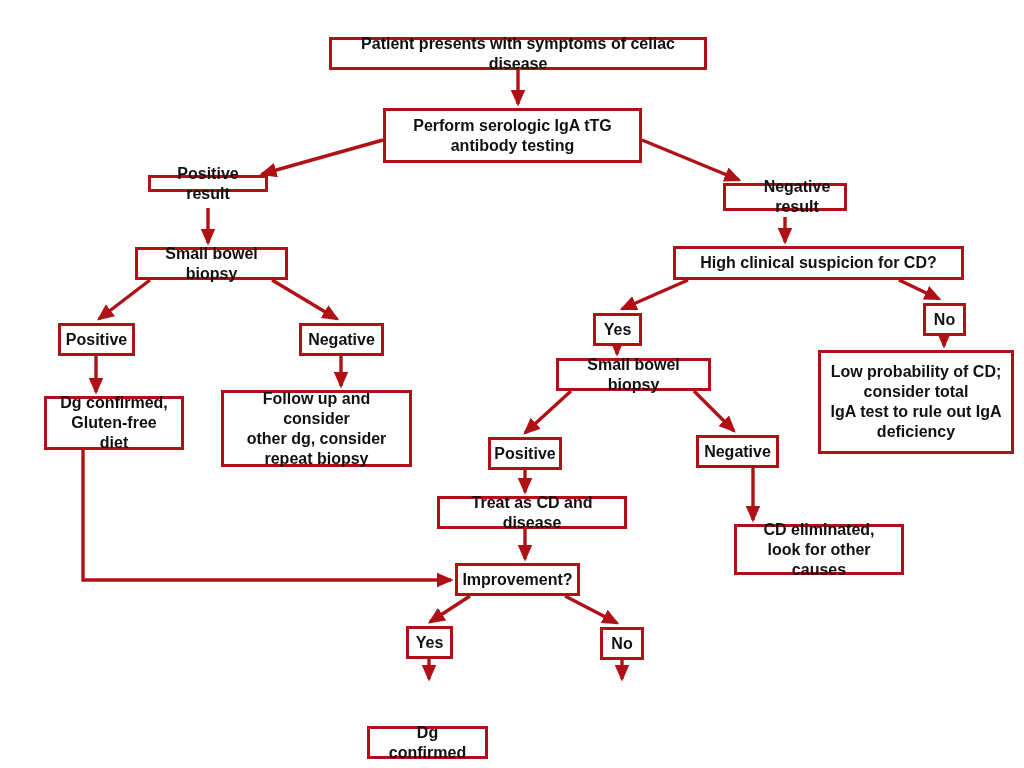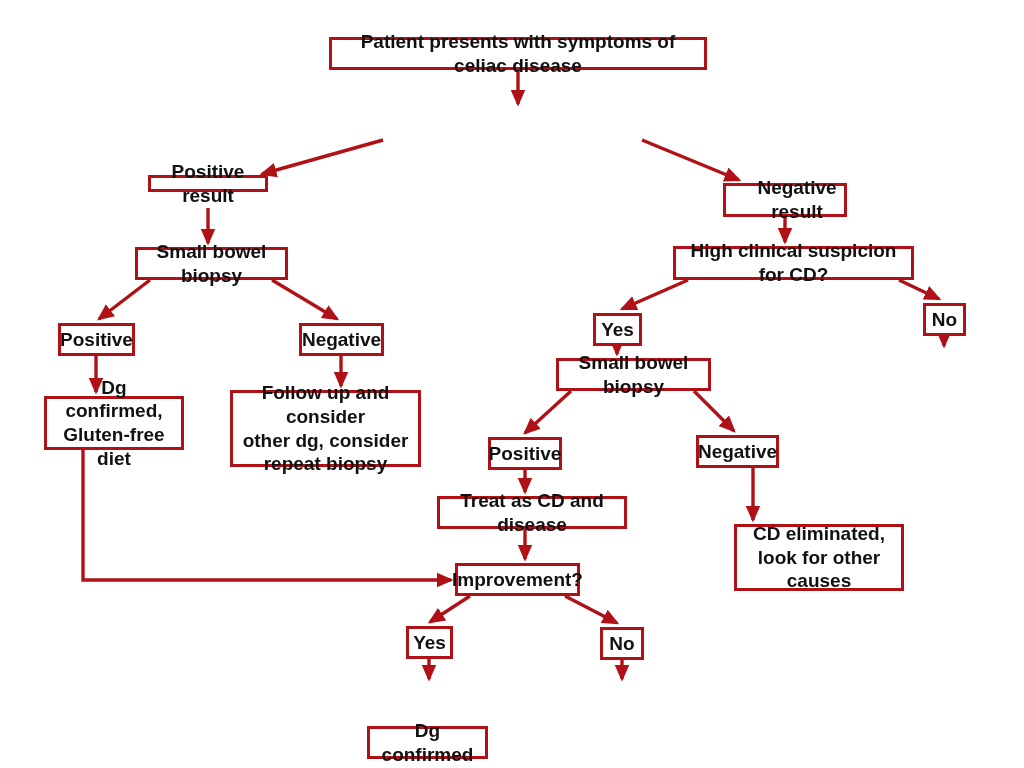--- a/index.html
+++ b/index.html
@@ -23,21 +23,21 @@
     height: 768px;
     pointer-events: none;
   }
   .node {
     position: absolute;
     box-sizing: border-box;
     border: 3px solid #B01116;
     background: #ffffff;
     color: #111111;
     font-weight: bold;
-    font-size: 19px;
+    font-size: 16px;
     line-height: 1.25;
     display: flex;
     align-items: center;
     justify-content: center;
     text-align: center;
     padding: 2px 8px;
     z-index: 2;
     white-space: pre-line;
   }
 </style>
@@ -73,37 +73,43 @@
       <path d="M 525,529 L 525,559"></path>
       <path d="M 83,450 L 83,580 L 451,580"></path>
       <path d="M 470,596 L 430,622"></path>
       <path d="M 565,596 L 617,623"></path>
       <path d="M 429,659 L 429,679"></path>
       <path d="M 622,660 L 622,679"></path>
     </g>
   </svg>
 
   <div class="node" style="left:329px;top:37px;width:378px;height:33px;">Patient presents with symptoms of celiac disease</div>
+  <div class="node" style="left:383px;top:108px;width:259px;height:55px;">Perform serologic IgA tTG
+antibody testing</div>
   <div class="node" style="left:148px;top:175px;width:120px;height:17px;">Positive result</div>
-  <div class="node" style="left:723px;top:183px;width:124px;height:34px;padding-left:32px;">Negative result</div>
+  <div class="node" style="left:723px;top:183px;width:124px;height:28px;padding-left:32px;">Negative result</div>
   <div class="node" style="left:135px;top:247px;width:153px;height:33px;">Small bowel biopsy</div>
-  <div class="node" style="left:673px;top:246px;width:241px;height:34px;">High clinical suspicion for CD?</div>
+  <div class="node" style="left:673px;top:246px;width:291px;height:34px;">High clinical suspicion for CD?</div>
   <div class="node" style="left:58px;top:323px;width:77px;height:33px;">Positive</div>
   <div class="node" style="left:299px;top:323px;width:85px;height:33px;">Negative</div>
   <div class="node" style="left:593px;top:313px;width:49px;height:33px;">Yes</div>
   <div class="node" style="left:923px;top:303px;width:43px;height:33px;">No</div>
   <div class="node" style="left:44px;top:396px;width:140px;height:54px;">Dg confirmed,
 Gluten-free diet</div>
-  <div class="node" style="left:230px;top:390px;width:191px;height:77px;">Follow up and consider
+  <div class="node" style="left:221px;top:390px;width:191px;height:77px;">Follow up and consider
 other dg, consider
 repeat biopsy</div>
   <div class="node" style="left:556px;top:358px;width:155px;height:33px;">Small bowel biopsy</div>
+  <div class="node" style="left:818px;top:350px;width:196px;height:104px;">Low probability of CD;
+consider total
+IgA test to rule out IgA
+deficiency</div>
   <div class="node" style="left:488px;top:437px;width:74px;height:33px;">Positive</div>
   <div class="node" style="left:696px;top:435px;width:83px;height:33px;">Negative</div>
   <div class="node" style="left:437px;top:496px;width:190px;height:33px;">Treat as CD and disease</div>
-  <div class="node" style="left:734px;top:524px;width:170px;height:67px;">CD eliminated,
+  <div class="node" style="left:734px;top:524px;width:170px;height:51px;">CD eliminated,
 look for other causes</div>
   <div class="node" style="left:455px;top:563px;width:125px;height:33px;">Improvement?</div>
   <div class="node" style="left:406px;top:626px;width:47px;height:33px;">Yes</div>
   <div class="node" style="left:600px;top:627px;width:44px;height:33px;">No</div>
   <div class="node" style="left:367px;top:683px;width:121px;height:33px;margin-top:43px;">Dg confirmed</div>
 
 </div>
 
 </body></html>

